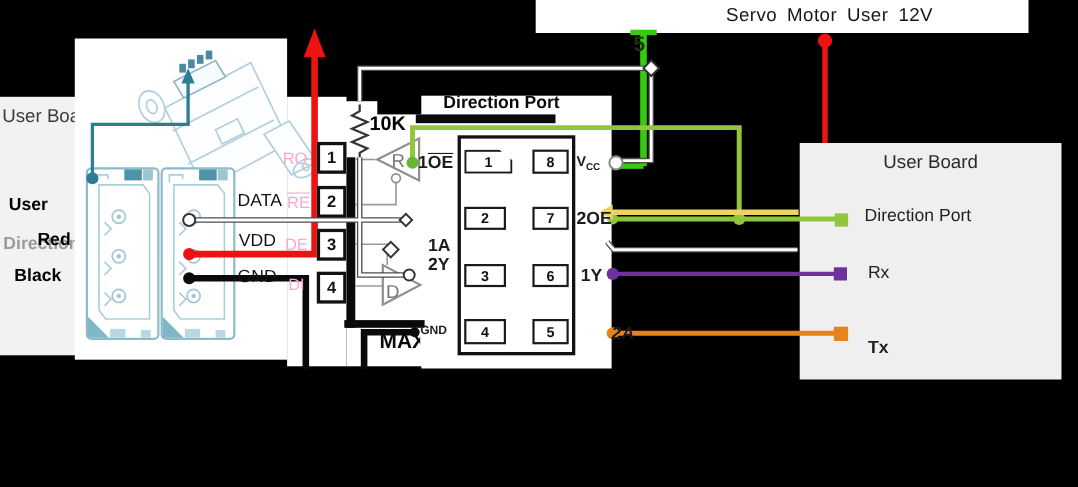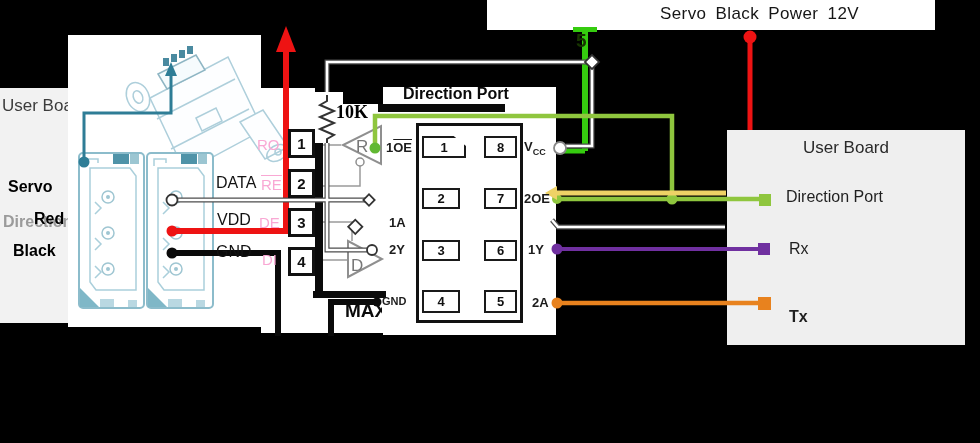--- a/index.html
+++ b/index.html
@@ -13,37 +13,37 @@
   .wirelbl{font-size:16px;font-weight:bold;color:#000;}
   .graylbl{font-size:16px;color:#9b9b9b;font-weight:bold;}
   .pinlbl{font-size:16px;font-weight:500;color:#121212;}
   .siglbl{font-size:15px;color:#f9a8d4;}
   .ovl{text-decoration:overline;}
   .chiplbl{font-size:16px;font-weight:bold;color:#0a0a0a;}
   .mpin{position:absolute;left:288px;width:21px;height:23px;border:3px solid #111;background:#fff;
         display:flex;align-items:center;justify-content:center;font-size:15px;font-weight:600;color:#111;}
   .ppin{position:absolute;border:2px solid #1a1a1a;background:#fff;display:flex;align-items:center;
         justify-content:center;font-size:13px;font-weight:bold;color:#111;}
-  .plab{position:absolute;font-size:13px;font-weight:bold;color:#1c1c1c;white-space:nowrap;}
+  .plab{position:absolute;font-size:16px;font-weight:bold;color:#1c1c1c;white-space:nowrap;}
   .ublbl{font-size:16px;color:#1f1f1f;}
   .z2{z-index:2;} .z6{z-index:6;}
   #wires{position:absolute;left:0;top:0;z-index:5;}
   sub.vcc{font-size:9px;text-align:right;}
   #ma-clip{position:absolute;left:345px;top:300px;width:37px;height:26px;overflow:hidden;z-index:4;
            font-size:19px;font-weight:bold;color:#0a0a0a;}
 </style>
 </head>
 <body>
 
 <div id="canvas">
 
   <div class="abs" style="left:0;top:88px;width:173px;height:235px;background:#f2f2f2;z-index:1;"></div>
 
   <div class="txt ghost z2" style="left:2px;top:96px;">User Board</div>
-  <div class="txt wirelbl z2" style="left:8px;top:178px;">Servo</div>
+  <div class="txt wirelbl z2" style="left:8px;top:178px;">User</div>
   <div class="txt graylbl z2" style="left:3px;top:213px;">Direction</div>
   <div class="txt wirelbl z2" style="left:34px;top:210px;">Red</div>
   <div class="txt wirelbl z2" style="left:13px;top:242px;">Black</div>
 
   <div class="white-patch" style="left:68px;top:35px;width:193px;height:292px;z-index:3;"></div>
   <div class="white-patch" style="left:261px;top:88px;width:54px;height:245px;z-index:3;"></div>
   <div class="white-patch" style="left:315px;top:104px;width:75px;height:229px;z-index:3;"></div>
   <div class="white-patch" style="left:383px;top:87px;width:173px;height:248px;z-index:3;"></div>
   <div class="white-patch" style="left:487px;top:0;width:448px;height:30px;z-index:3;"></div>
   <div class="abs" style="left:727px;top:130px;width:238px;height:215px;background:#efefef;z-index:3;"></div>
@@ -214,61 +214,61 @@
       <rect x="758" y="243" width="12" height="12" fill="#7030a0"></rect>
     </g>
 
     <g>
       <path d="M557,303 L760,303" stroke="#e8821e" stroke-width="4.5" fill="none"></path>
       <circle cx="557" cy="303" r="5.5" fill="#e8821e"></circle>
       <rect x="758" y="297" width="13" height="13" fill="#e8821e"></rect>
     </g>
   </svg>
 
-  <div class="txt bannerlbl z6" style="left:660px;top:4px;word-spacing:4px;">Servo Black Power 12V</div>
+  <div class="txt bannerlbl z6" style="left:660px;top:4px;word-spacing:4px;">Servo Motor User 12V</div>
 
   <div class="txt pinlbl z6" style="left:216px;top:174px;">DATA</div>
   <div class="txt pinlbl z6" style="left:217px;top:211px;">VDD</div>
   <div class="txt pinlbl z6" style="left:216px;top:243px;">GND</div>
 
   <div class="txt siglbl z6" style="left:257px;top:136px;">RO</div>
   <div class="txt siglbl ovl z6" style="left:261px;top:176px;">RE</div>
   <div class="txt siglbl z6" style="left:259px;top:214px;">DE</div>
   <div class="txt siglbl z6" style="left:262px;top:251px;">DI</div>
 
   <div class="mpin z6" style="top:129px;">1</div>
   <div class="mpin z6" style="top:169px;">2</div>
   <div class="mpin z6" style="top:208px;">3</div>
   <div class="mpin z6" style="top:247px;">4</div>
 
-  <div class="txt z6" style="left:336px;top:102px;font-size:18px;font-weight:bold;color:#000;font-family:Liberation Serif, serif;">10K</div>
+  <div class="txt z6" style="left:336px;top:102px;font-size:18px;font-weight:bold;color:#000;">10K</div>
   <div class="txt chiplbl z6" style="left:403px;top:85px;">Direction Port</div>
   <div class="txt z6" style="left:576px;top:30px;font-size:19px;font-weight:bold;color:#173500;">5</div>
 
   <div class="abs z6" style="left:416px;top:123px;width:101px;height:194px;border:3px solid #111;"></div>
   <div class="ppin z6" style="left:422px;top:136px;width:40px;height:18px;clip-path:polygon(0 0,72% 0,100% 45%,100% 100%,0 100%);">1</div>
   <div class="ppin z6" style="left:484px;top:136px;width:29px;height:18px;">8</div>
   <div class="ppin z6" style="left:422px;top:188px;width:34px;height:17px;">2</div>
   <div class="ppin z6" style="left:484px;top:188px;width:29px;height:17px;">7</div>
   <div class="ppin z6" style="left:422px;top:240px;width:34px;height:17px;">3</div>
   <div class="ppin z6" style="left:484px;top:240px;width:29px;height:17px;">6</div>
   <div class="ppin z6" style="left:422px;top:290px;width:34px;height:19px;">4</div>
   <div class="ppin z6" style="left:484px;top:290px;width:29px;height:19px;">5</div>
 
   <div class="plab z6" style="left:380px;top:140px;width:32px;text-align:right;">
     <span>1</span><span class="ovl">OE</span>
   </div>
   <div class="plab z6" style="left:389px;top:191px;margin-top:24px;">1A</div>
-  <div class="plab z6" style="left:389px;top:242px;">2Y</div>
+  <div class="plab z6" style="left:389px;top:232px;">2Y</div>
   <div class="plab z6" style="left:382px;top:295px;font-size:11px;">GND</div>
   <div class="plab z6" style="left:524px;top:139px;font-size:13px;">
     <span>V</span><sub class="vcc">CC</sub>
   </div>
   <div class="plab z6" style="left:524px;top:191px;">2OE</div>
   <div class="plab z6" style="left:528px;top:242px;">1Y</div>
-  <div class="plab z6" style="left:532px;top:295px;">2A</div>
+  <div class="plab z6" style="left:556px;top:295px;font-style:italic;">2A</div>
 
   <div class="txt z6" style="left:727px;top:138px;width:238px;text-align:center;font-size:17px;color:#2a2a2a;">User Board</div>
   <div class="txt ublbl z6" style="left:786px;top:188px;">Direction Port</div>
   <div class="txt ublbl z6" style="left:789px;top:240px;">Rx</div>
   <div class="txt ublbl z6" style="left:789px;top:308px;font-weight:bold;">Tx</div>
 
 </div>
 
 </body></html>

